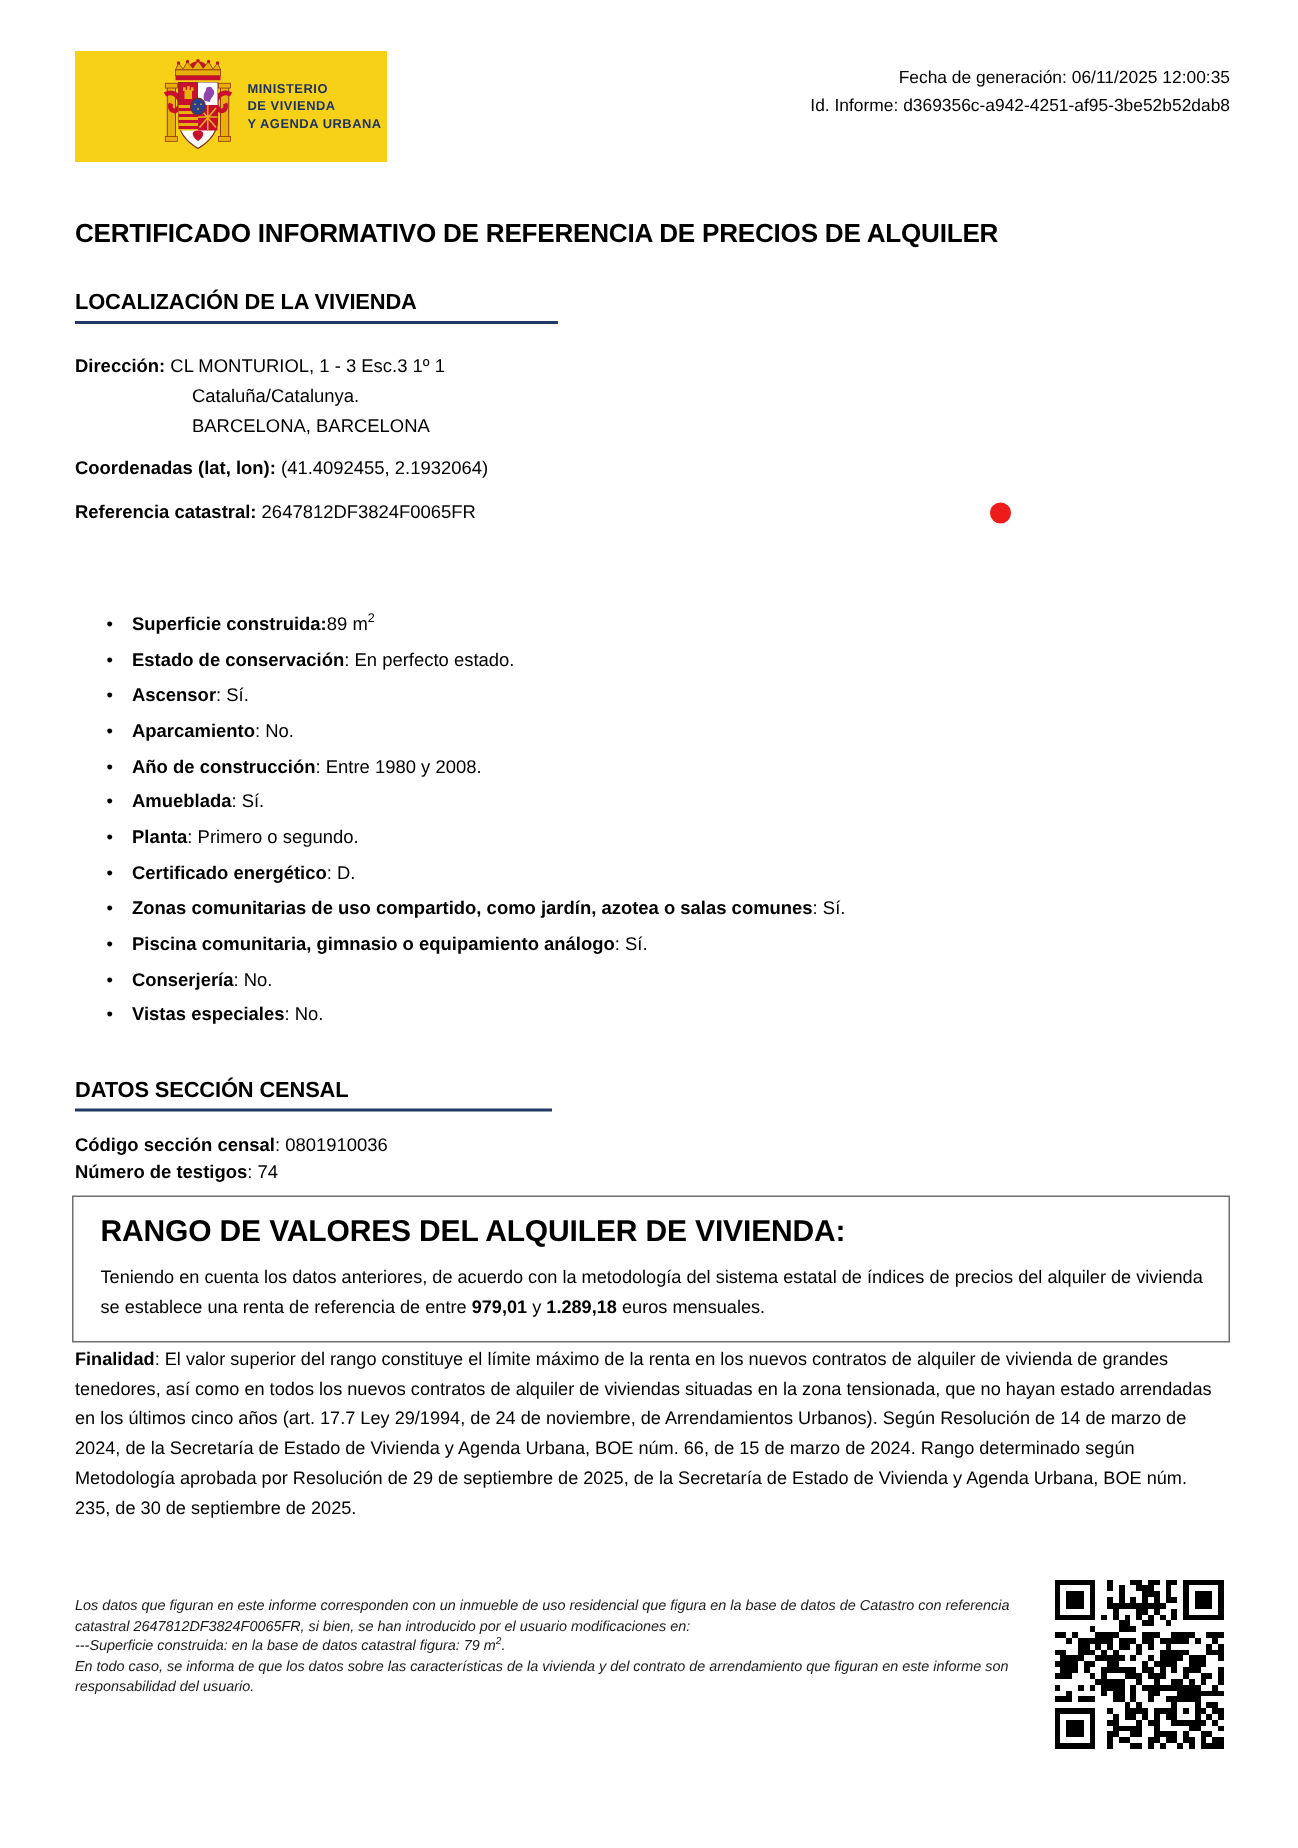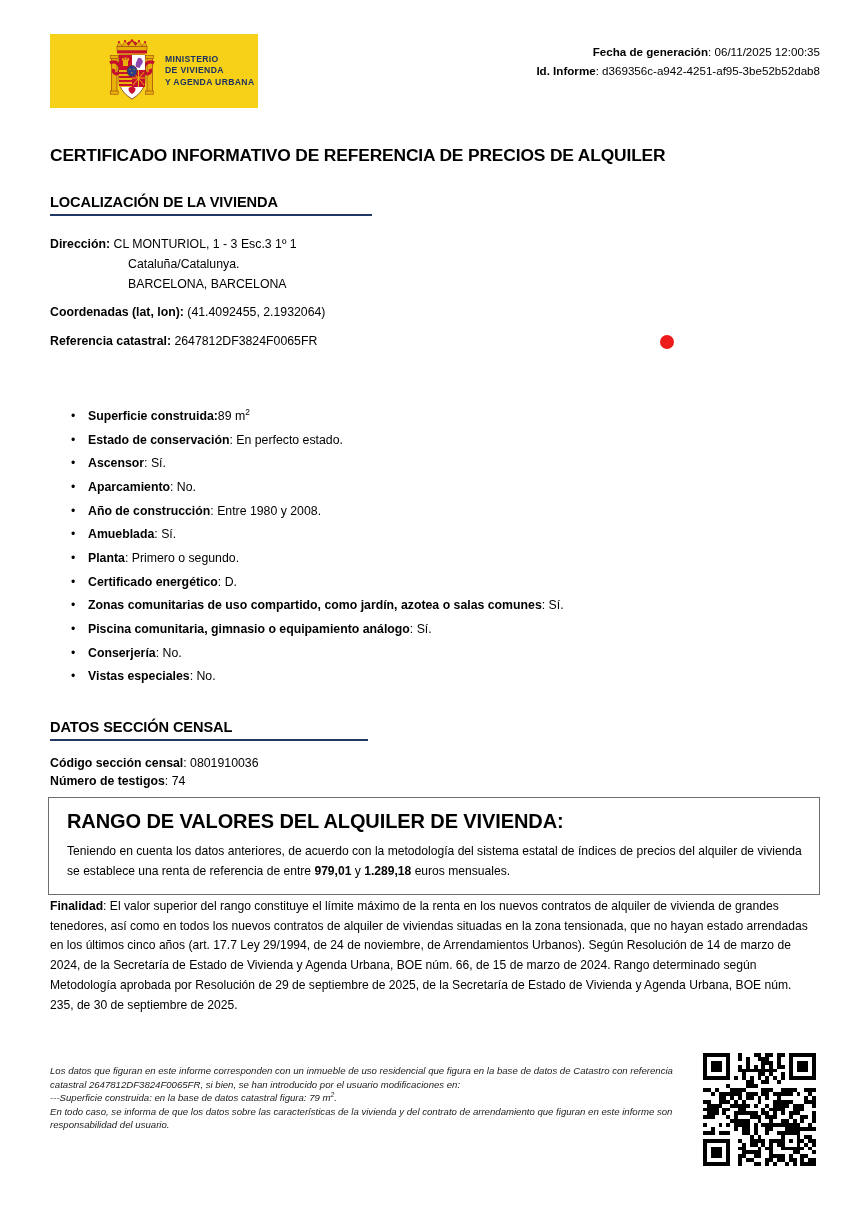--- a/index.html
+++ b/index.html
@@ -62,21 +62,21 @@
 
   .meta {
     position: absolute;
     right: 0;
     top: 8px;
     text-align: right;
     font-size: 11.6px;
     line-height: 1.65;
     color: #000;
   }
-  .meta b { font-weight: bold; }
+  .meta b { font-weight: normal; }
 
   
   .doc-title {
     position: absolute;
     top: 145px;
     left: 50px;
     right: 45px;
     font-size: 17.4px;
     font-weight: bold;
     letter-spacing: -0.15px;

